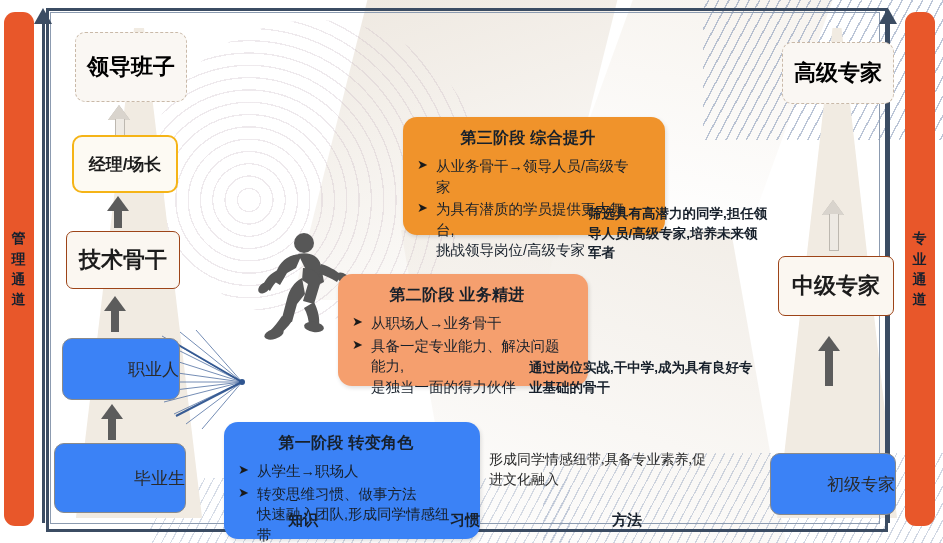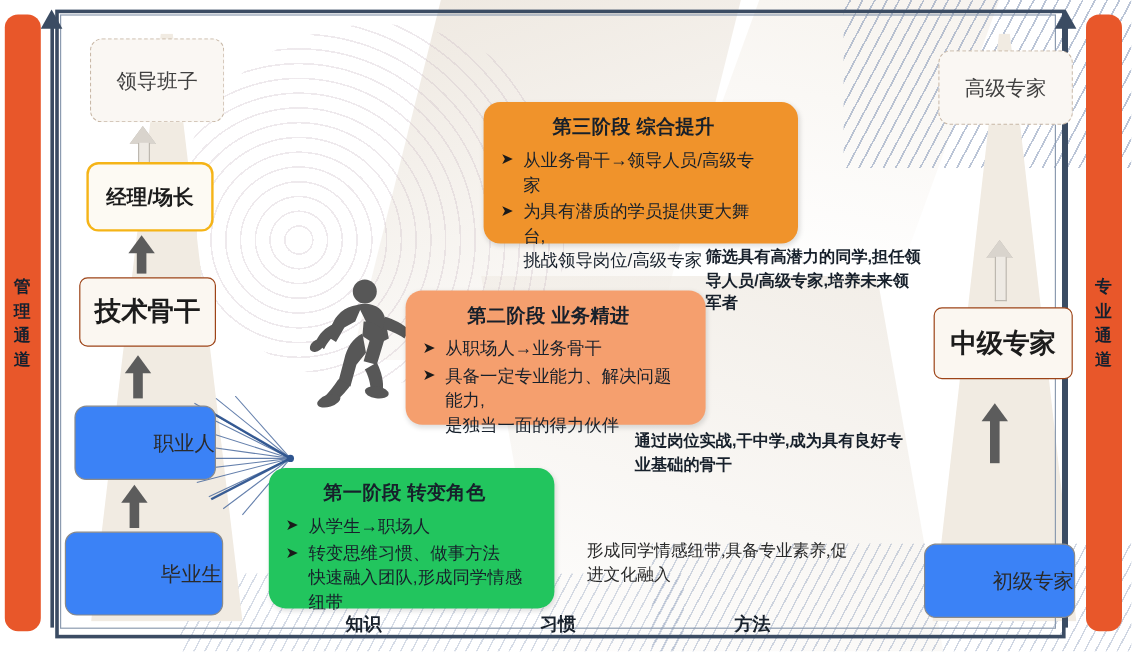--- a/index.html
+++ b/index.html
@@ -110,21 +110,21 @@
 
   
   .lvl-box{
     position:absolute;display:flex;align-items:center;justify-content:center;
     text-align:center;box-sizing:border-box;
   }
   .lvl-box .lbl{display:block;}
 
   .box-dashed{
     background:#faf7f3;border:1.6px dashed #c9b9a8;border-radius:10px;
-    color:#404040;font-weight:normal;font-size:17px;
+    color:#000000;font-weight:bold;font-size:22px;
   }
   .box-yellow{
     background:#fdfaf3;border:2px solid #f5b417;border-radius:10px;
     color:#1c1c1c;font-weight:bold;font-size:17px;
   }
   .box-brown{
     background:#fbf7f1;border:1.8px solid #9d4418;border-radius:7px;
     color:#1c1c1c;font-weight:bold;font-size:22px;
   }
   .box-grey{
@@ -174,38 +174,39 @@
   #arr-mid-senior {left:822px;top:200px;width:22px;height:50px;}
   #arr-mid-senior .a-shaft{top:14px;width:8px;height:36px;}
   #arr-jun-mid    {left:818px;top:336px;width:22px;height:50px;}
   #arr-jun-mid .a-shaft{top:14px;width:8px;height:36px;}
 
   
   .stage-card{
     position:absolute;border-radius:14px;box-sizing:border-box;
     box-shadow:1px 2px 4px rgba(0,0,0,.13);
     padding:9px 26px 11px 14px;
+    margin-top:32px;
   }
   .stage-card .card-title{
     text-align:center;font-weight:bold;font-size:16px;color:#17202b;
     margin:2px 0 7px 0;letter-spacing:.3px;
   }
   .stage-card ul{list-style:none;margin:0;padding:0;}
   .stage-card li{
     font-size:14.5px;color:#17202b;line-height:1.42;
     position:relative;padding-left:19px;margin-bottom:2px;font-weight:500;
   }
   .stage-card li .bullet{
     position:absolute;left:0;top:0px;font-size:13px;color:#1a1a1a;
   }
   .stage-card li .cont{display:block;padding-left:0px;}
 
   #card-stage3{left:403px;top:85px;width:262px;height:118px;background:#f0932b;}
   #card-stage2{left:338px;top:242px;width:250px;height:112px;background:#f59f6e;}
-  #card-stage1{left:224px;top:390px;width:238px;height:117px;background:#22c55e;}
+  #card-stage1{left:224px;top:390px;width:256px;height:117px;background:#3b82f6;}
 
   
   .annot{
     position:absolute;font-size:13.5px;line-height:1.45;color:#17202b;
   }
   .annot.bold{font-weight:bold;}
   #annot-top   {left:588px;top:204px;width:180px;}
   #annot-mid   {left:529px;top:358px;width:230px;}
   #annot-bottom{left:489px;top:450px;width:220px;color:#2a2a2a;
     font-family:"Liberation Serif","DejaVu Serif",serif;font-size:14px;}

